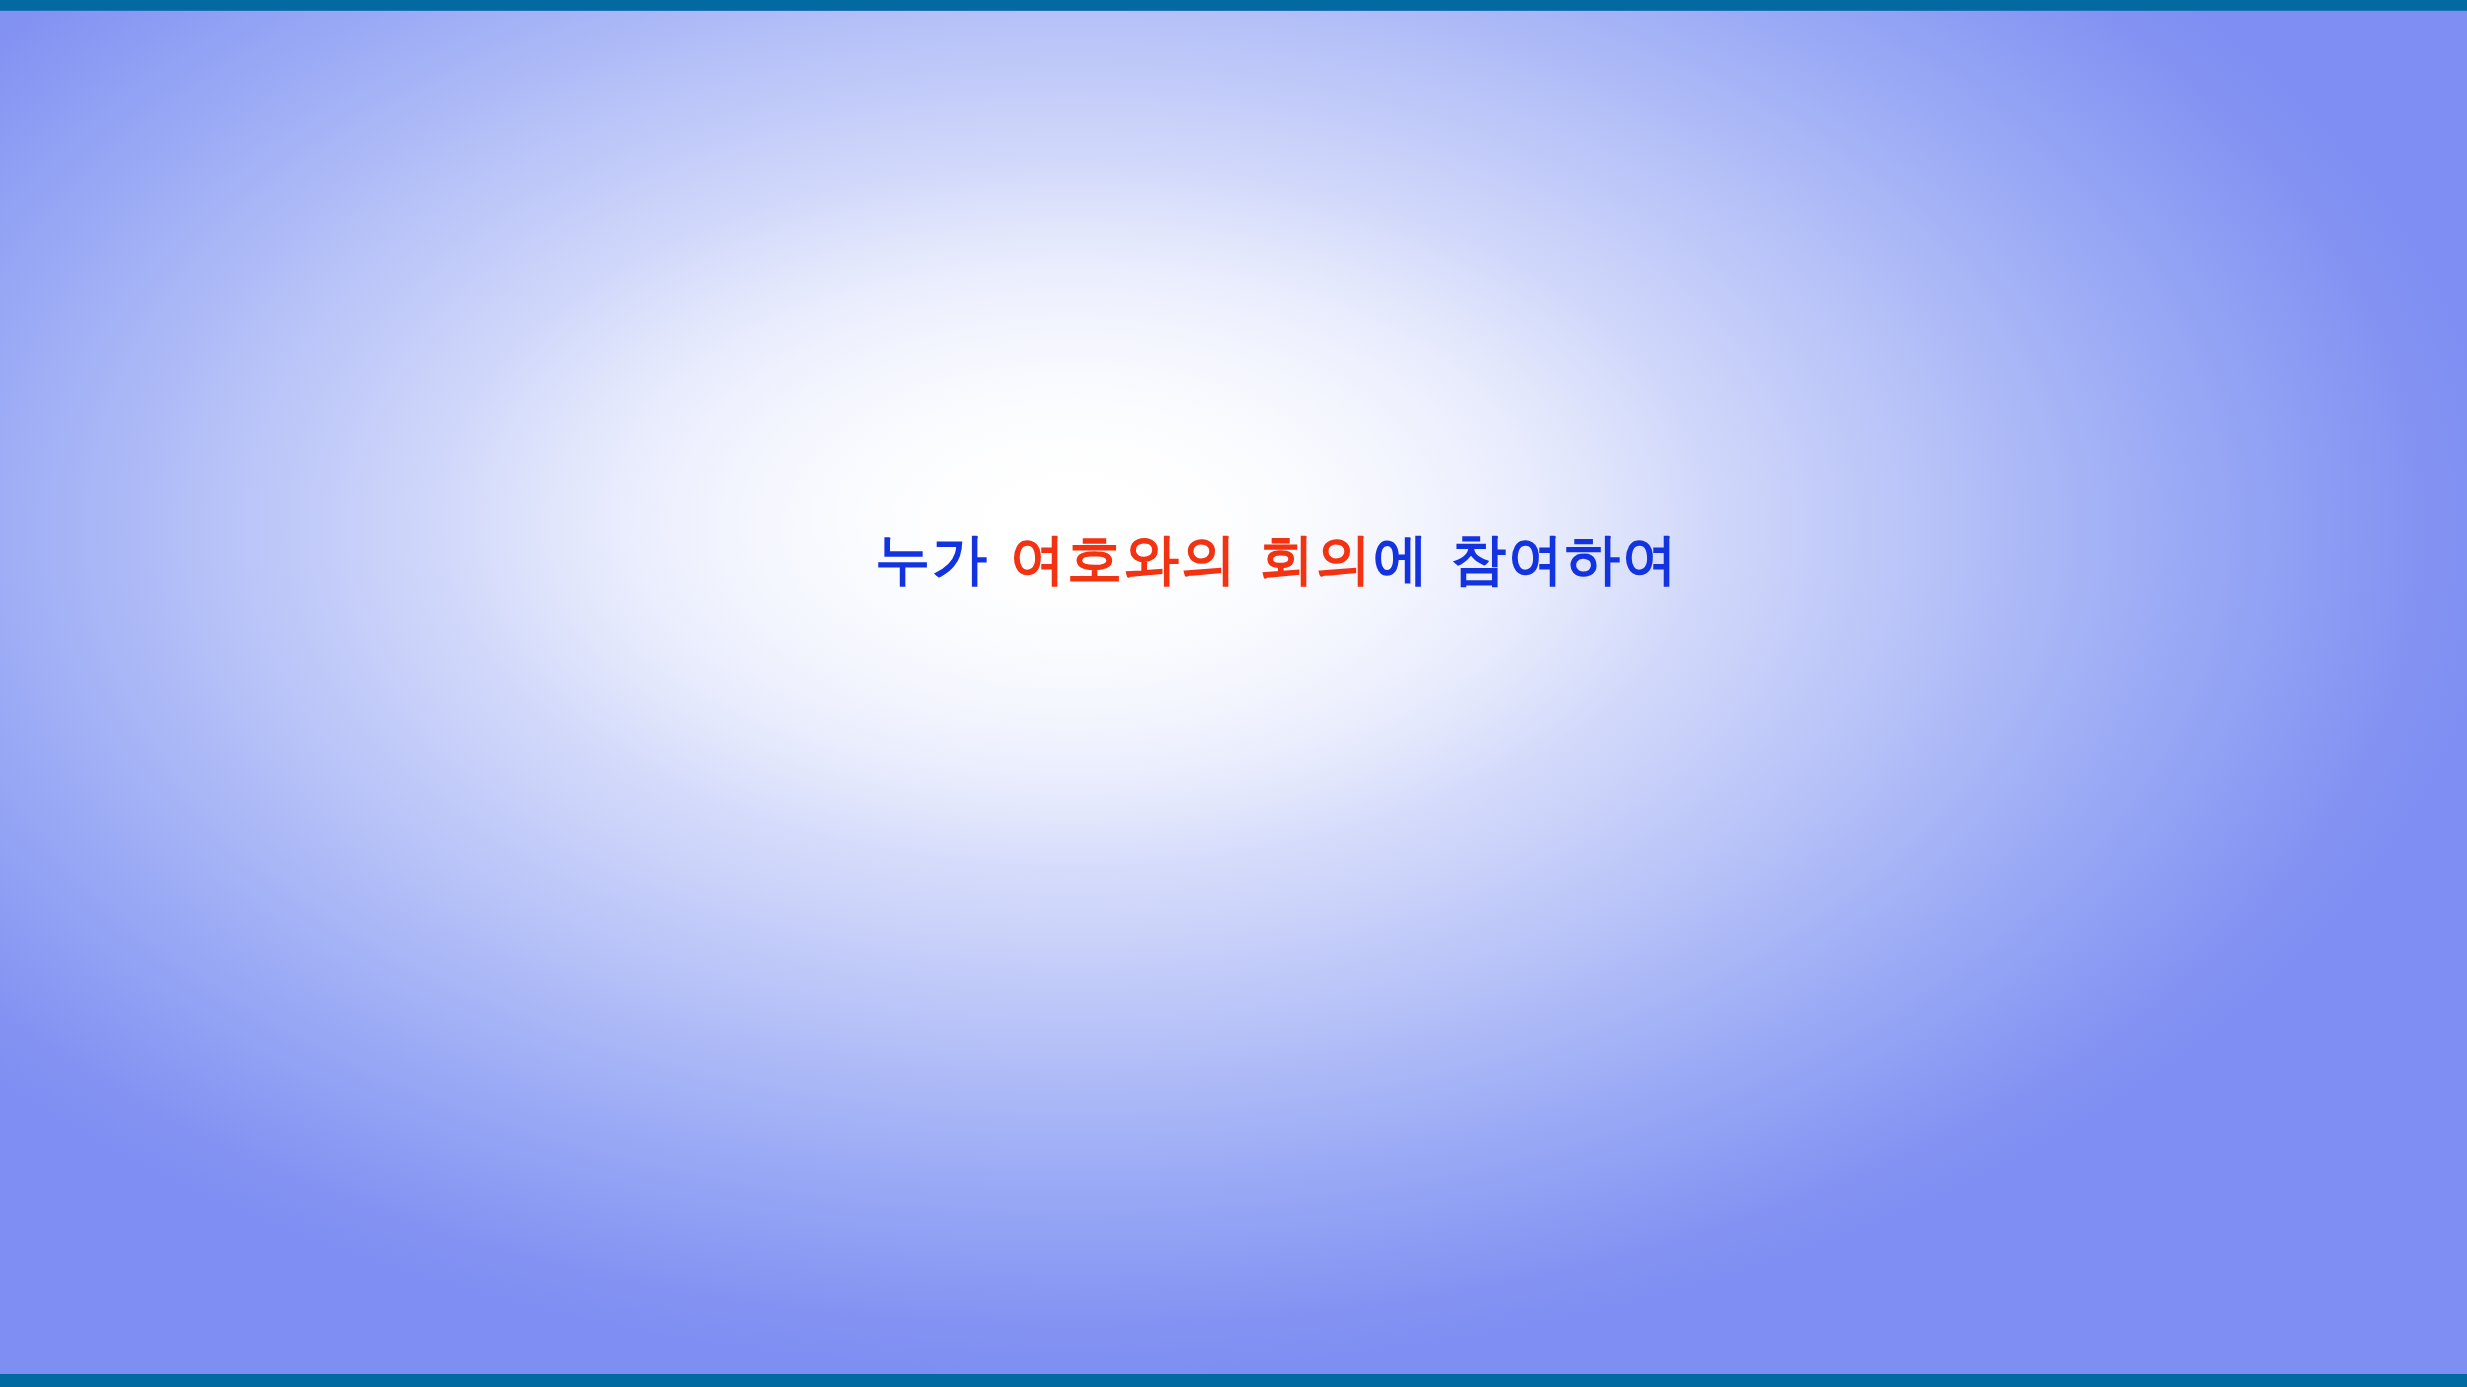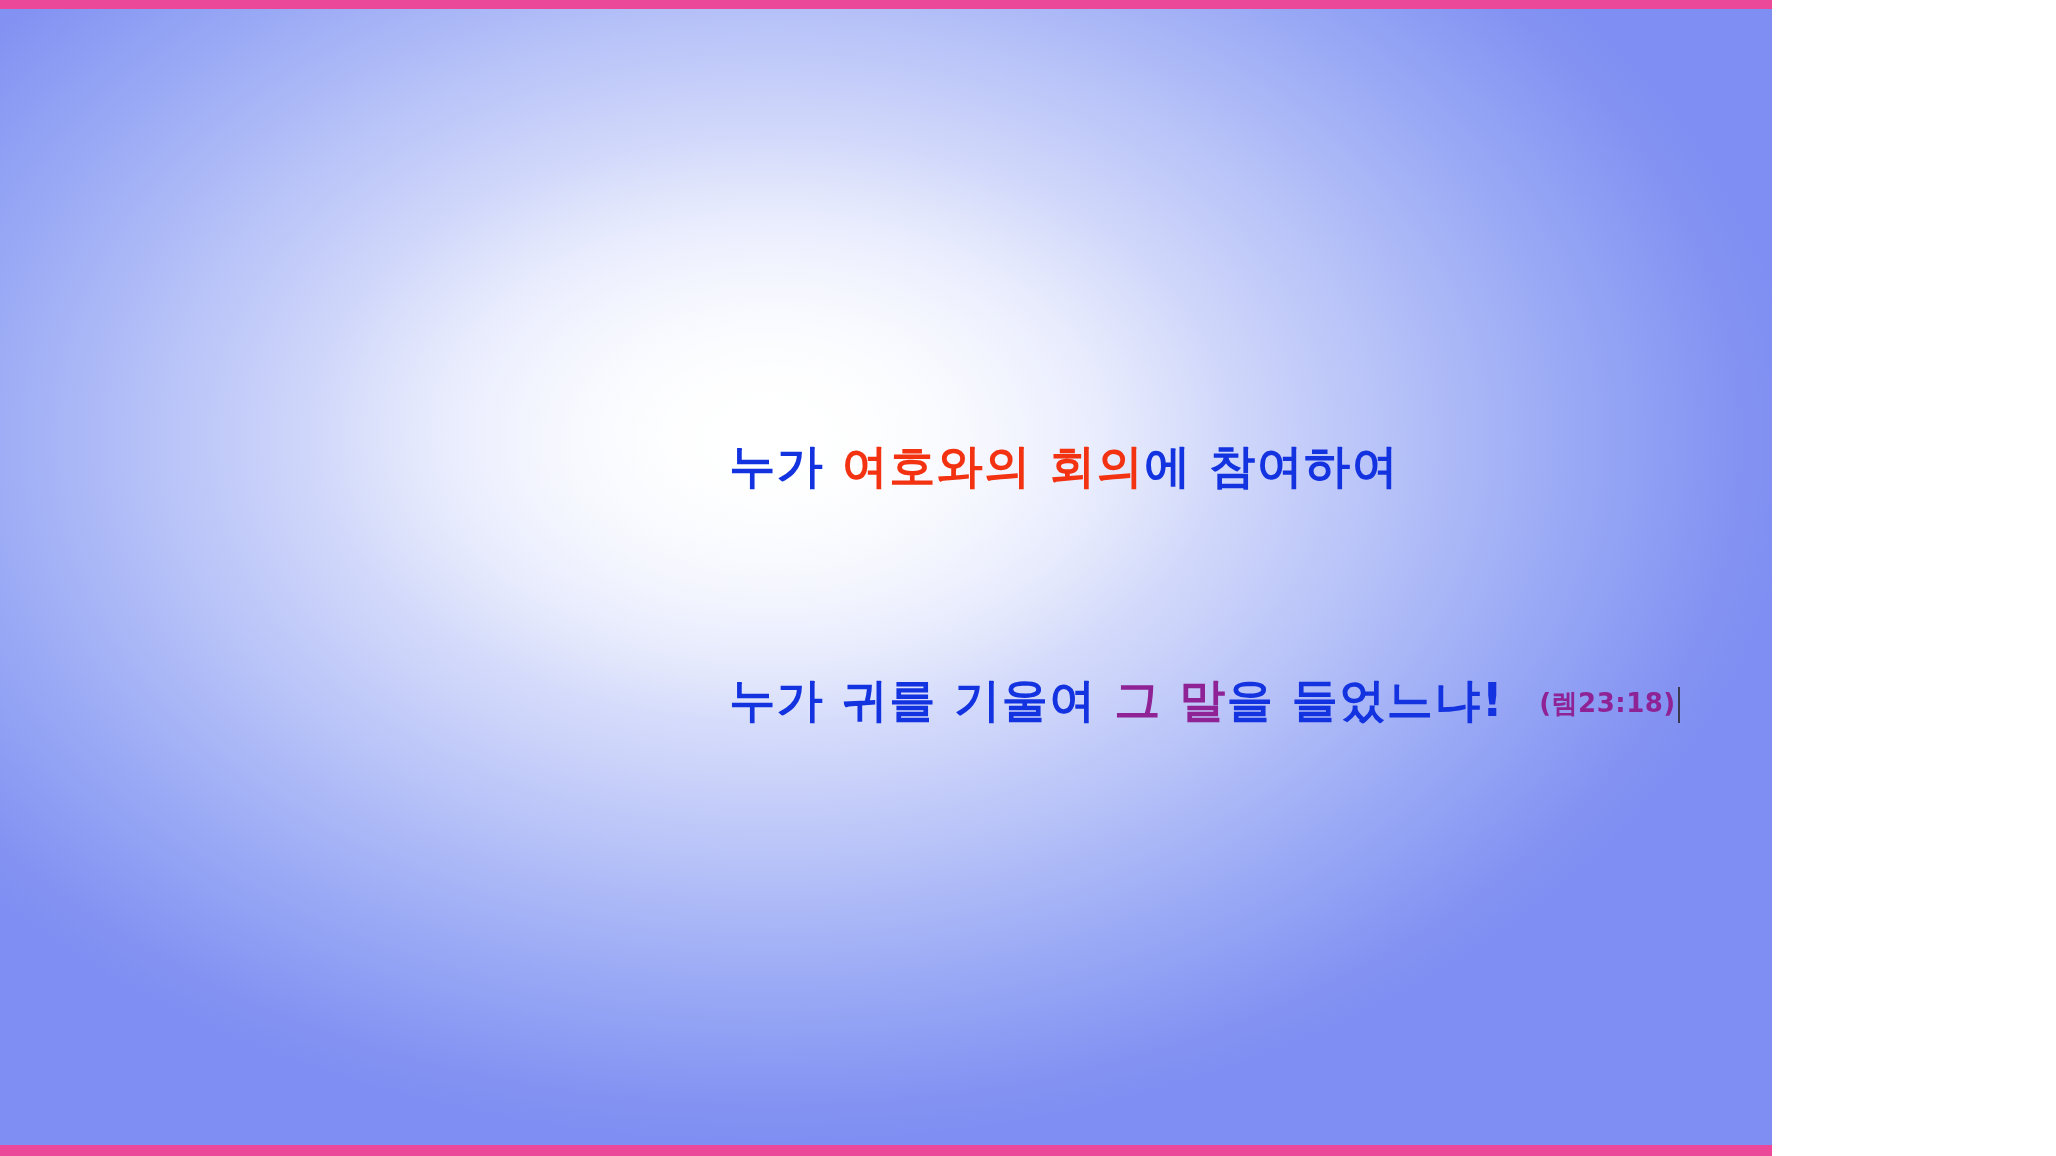--- a/index.html
+++ b/index.html
@@ -10,26 +10,26 @@
   body {
     width: 2056px;
     height: 1156px;
     overflow: hidden;
     font-family: "DejaVu Sans", sans-serif;
   }
 
   
   #slide-canvas {
     position: relative;
-    width: 1772px;
+    width: 2056px;
     height: 1156px;
     box-sizing: border-box;
     
     padding: 9px 0 11px 0;
-    background: #ec4899;
+    background: #0369a1;
   }
 
   #slide-background {
     position: relative;
     width: 100%;
     height: 100%;
     overflow: hidden;
     
     background-color: #7e8ef2;
   }
@@ -119,19 +119,16 @@
 <div id="slide-canvas">
   <div id="slide-background">
 
     <div id="verse-block">
 
       <div class="verse-line">
         <span class="seg seg-blue">누가 </span><span class="seg seg-red">여호와의 회의</span><span class="seg seg-blue">에 참여하여</span>
       </div>
 
 
-      <div class="verse-line">
-        <span class="seg seg-blue">누가 귀를 기울여 </span><span class="seg seg-purple">그 말</span><span class="seg seg-blue">을 들었느냐!</span><span class="citation-spacer">  </span><span class="citation">(렘23:18)</span><span id="text-caret"></span>
-      </div>
 
     </div>
   </div>
 </div>
 
 </body></html>

